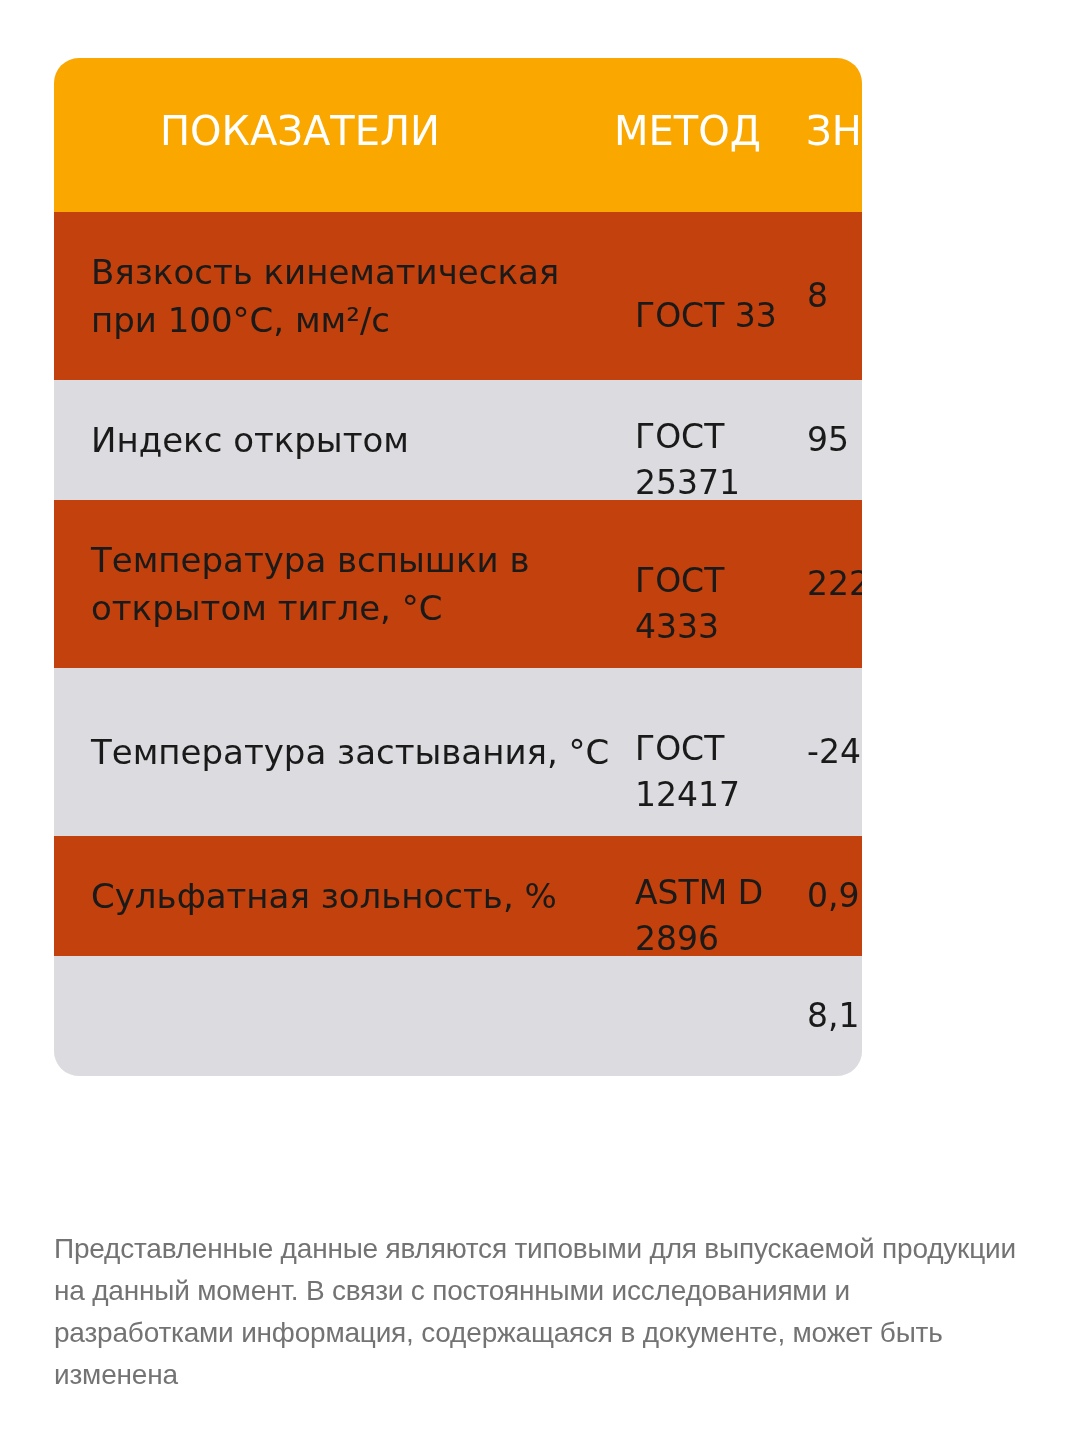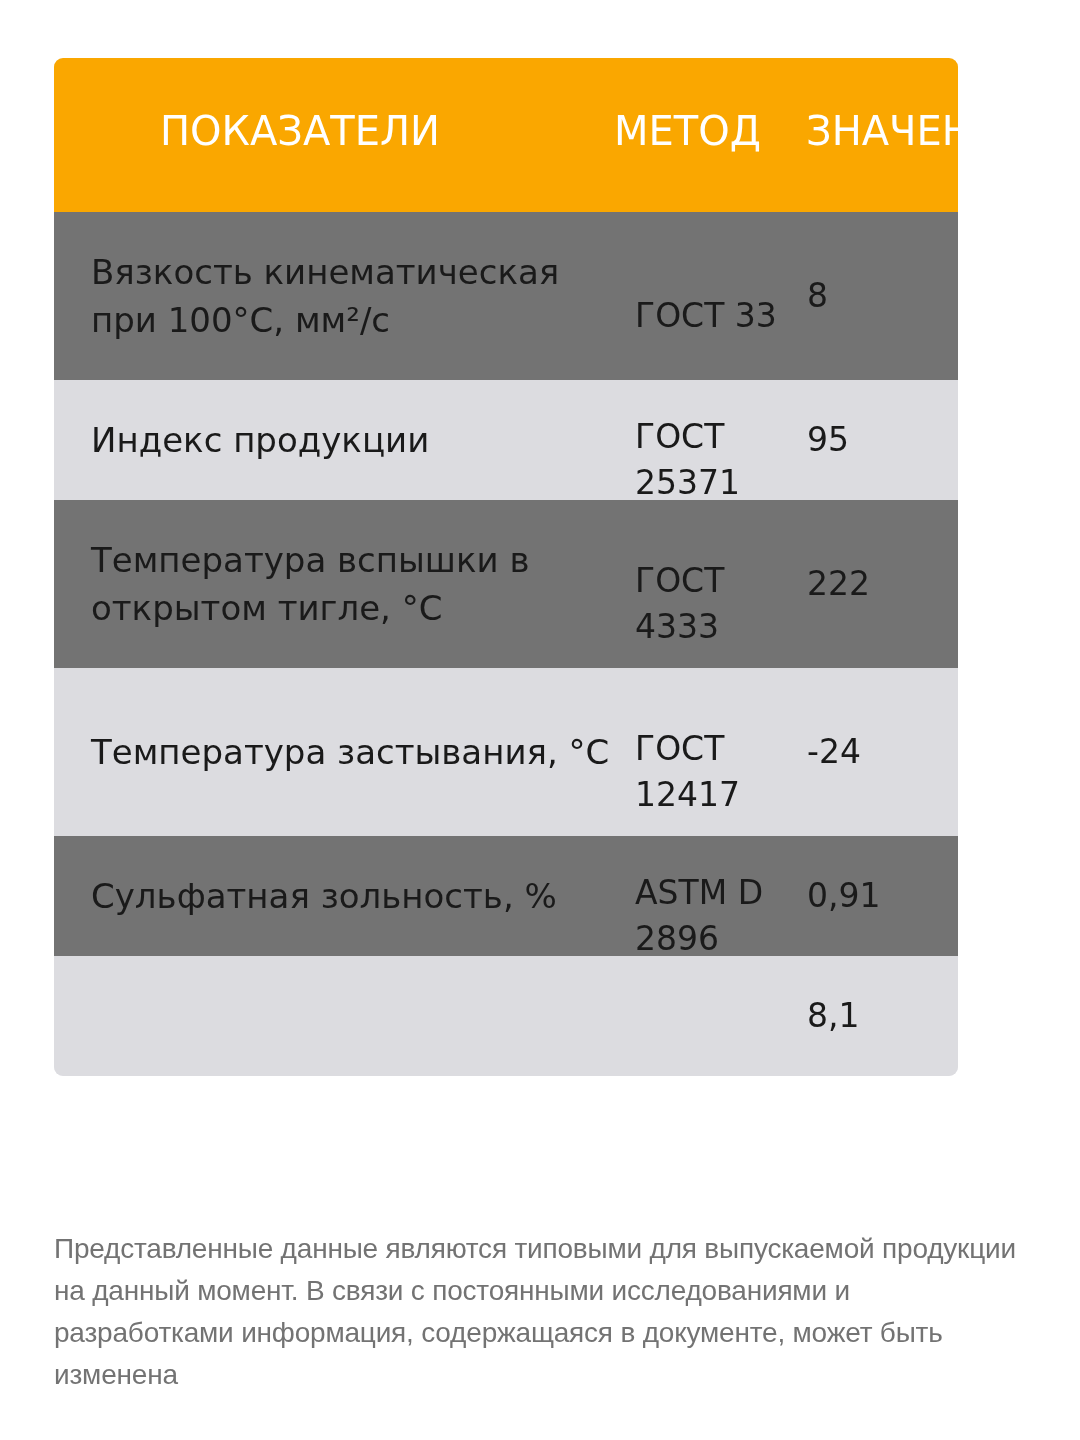--- a/index.html
+++ b/index.html
@@ -1,33 +1,33 @@
 <!DOCTYPE html>
 <html><head>
 <meta charset="utf-8">
 <style>
   html, body { margin: 0; padding: 0; }
   body {
     width: 1080px; height: 1440px; background: #ffffff;
     font-family: "DejaVu Sans", sans-serif; position: relative; overflow: hidden;
   }
   .card {
-    position: absolute; left: 54px; top: 58px; width: 904px;
-    border-radius: 9px; overflow: hidden; background: #efeff3;
+    position: absolute; left: 54px; top: 58px; width: 808px;
+    border-radius: 25px; overflow: hidden; background: #efeff3;
   }
   .hdr {
     height: 154px; background: #faa700; position: relative;
     color: #fff; font-size: 40px; letter-spacing: 0px;
   }
   .hdr span { position: absolute; top: 50px; white-space: nowrap; }
   .h1 { left: 106px; }
   .h2 { left: 560px; }
   .h3 { left: 752px; }
   .row { position: relative; color: #1a1a1a; }
-  .row.a { background: #737373; }
+  .row.a { background: #c2410c; }
   .row.b { background: #dcdce0; }
   .row .c1 { position: absolute; left: 37px; width: 530px; top: 50%; transform: translateY(-50%);
     font-size: 34px; line-height: 48px; }
   .row .c2 { position: absolute; left: 581px; width: 160px; top: 50%; transform: translateY(-50%);
     font-size: 33px; line-height: 46px; margin-top: 20px; }
   .row .c3 { position: absolute; left: 753px; top: 50%; transform: translateY(-50%);
     font-size: 33px; line-height: 46px; }
   .note {
     position: absolute; left: 54px; top: 1228px; width: 970px;
     color: #737373; font-family: "Liberation Sans", sans-serif; font-size: 28px; line-height: 42px;
@@ -43,21 +43,21 @@
     <span class="h2">МЕТОД</span>
     <span class="h3">ЗНАЧЕНИЕ</span>
   </div>
 
   <div class="row a" style="height:168px">
     <div class="c1">Вязкость кинематическая при 100°С, мм²/с</div>
     <div class="c2">ГОСТ 33</div>
     <div class="c3">8</div>
   </div>
   <div class="row b" style="height:120px">
-    <div class="c1">Индекс продукции</div>
+    <div class="c1">Индекс открытом</div>
     <div class="c2">ГОСТ 25371</div>
     <div class="c3">95</div>
   </div>
   <div class="row a" style="height:168px">
     <div class="c1">Температура вспышки в открытом тигле, °С</div>
     <div class="c2">ГОСТ 4333</div>
     <div class="c3">222</div>
   </div>
   <div class="row b" style="height:168px">
     <div class="c1">Температура застывания, °С</div>

